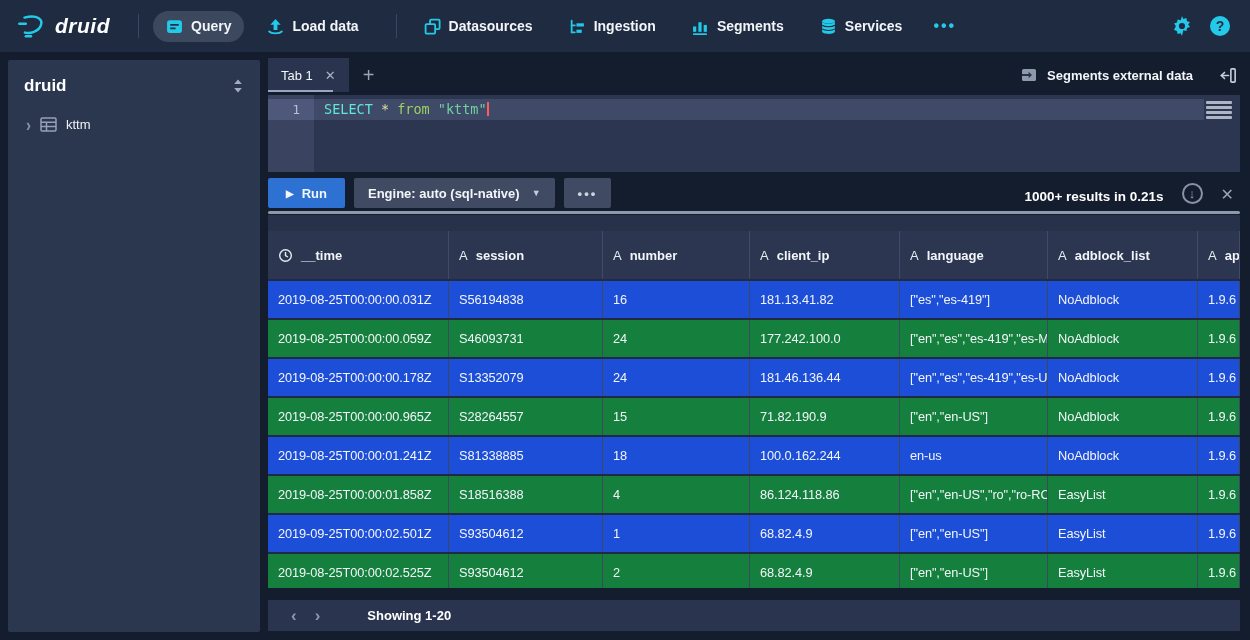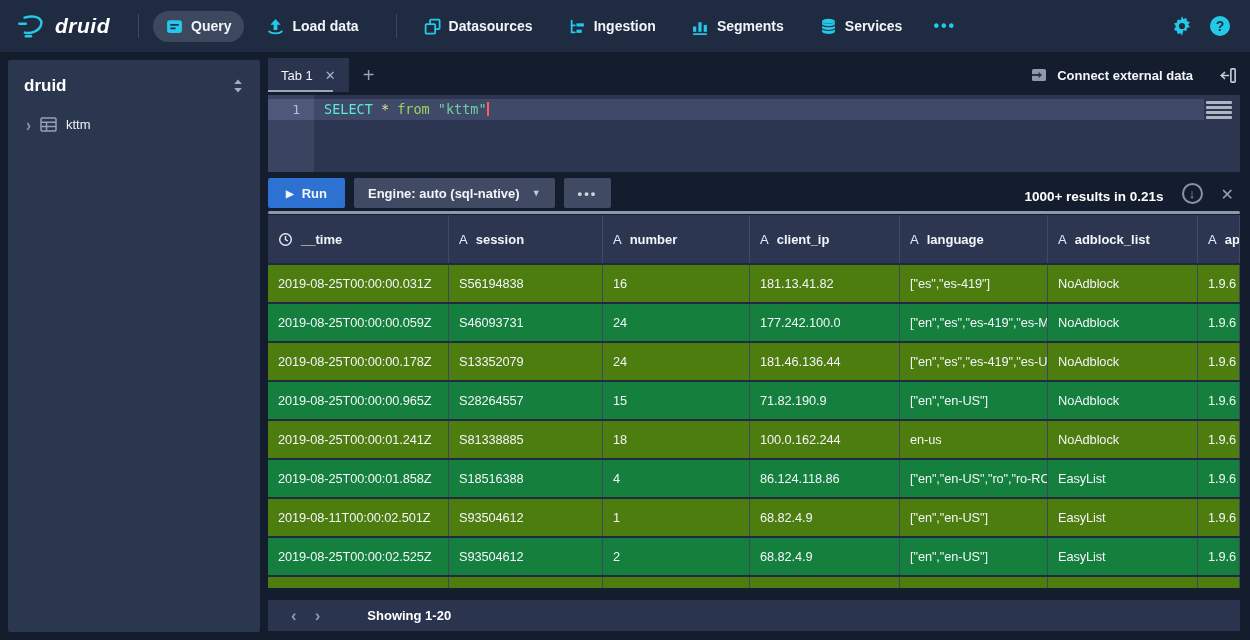--- a/index.html
+++ b/index.html
@@ -64,26 +64,26 @@
   .dots { letter-spacing:2px; font-weight:700; color:#cdd4e0; }
   .run-right { margin-left:auto; display:flex; align-items:flex-end; }
   .results-text { font-size:13.5px; font-weight:700; color:#fff; }
   .dl-circle { width:21px; height:21px; border-radius:50%; border:2px solid #8a93a5; color:#9aa3b5;
     display:flex; align-items:center; justify-content:center; font-size:13px; font-weight:700; margin-left:18px; cursor:pointer; }
   .close-x { color:#9aa3b5; font-size:16px; margin-left:18px; margin-right:6px; cursor:pointer; }
   
   .scrollstrip { position:absolute; left:0; top:153px; width:100%; height:3px; background:#8e98ab; border-radius:2px; }
   
   .rtable { position:absolute; left:0; top:157px; width:100%; height:373px; overflow:hidden; background:#273149; }
-  .thead { display:flex; height:48px; background:#2c3650; }
+  .thead { display:flex; height:48px; background:#2c3650;margin-top:16px; }
   .th { display:flex; align-items:center; gap:8px; padding:0 10px; border-right:1px solid #3e4a66;
     font-weight:600; font-size:13px; white-space:nowrap; overflow:hidden; flex:none; cursor:pointer; }
   .a-icon { font-size:13px; font-weight:400; color:#e6ebf2; font-family:"Liberation Sans",sans-serif; }
   .tr { display:flex; height:39px; border-top:2px solid #202b43; }
-  .tr.odd { background:#4d7c0f; } .tr.even { background:#15803d; }
+  .tr.odd { background:#1d4ed8; } .tr.even { background:#15803d; }
   .td { line-height:37px; padding:0 10px; border-right:1px solid #3c4762; white-space:nowrap;
     overflow:hidden; flex:none; font-size:12.8px; letter-spacing:-.1px; cursor:pointer; }
   
   .pager { position:absolute; left:0; top:542px; width:100%; height:31px; background:#2a344e;
     display:flex; align-items:center; padding:0 14px; }
   .pg-btn { color:#8e99ad; font-size:17px; font-weight:700; padding:0 9px; cursor:pointer; }
   .pg-label { margin-left:38px; font-weight:700; font-size:13px; color:#fff; }
   svg { display:block; }
 </style>
 </head>
@@ -208,21 +208,21 @@
     <div class="tab-add">+</div>
     <div class="tab-right">
       <div class="connect-btn">
         <span>
           <svg width="18" height="18" viewBox="0 0 18 18">
               <rect x="2" y="3" width="14" height="12" rx="1.6" fill="#8f99ac"></rect>
               <path d="M2 9h8" stroke="#2a344e" stroke-width="2"></path>
               <path d="M8.6 5.8 12 9l-3.4 3.2z" fill="#2a344e"></path>
             </svg>
         </span>
-        <span>Connect external data</span>
+        <span>Segments external data</span>
       </div>
       <div class="collapse-btn">
         <svg width="19" height="19" viewBox="0 0 20 20" fill="none" stroke="#c6cdd9" stroke-width="1.7" stroke-linecap="round">
             <rect x="12.5" y="3" width="4.5" height="14" rx="1"></rect>
             <path d="M10 10H2.5"></path>
             <path d="M5.8 6.8 2.5 10l3.3 3.2"></path>
           </svg>
       </div>
     </div>
   </div>
@@ -348,21 +348,21 @@
         <div class="tr even">
           <div class="td" style="width: 181px;">2019-08-25T00:00:01.858Z</div>
           <div class="td" style="width: 154px;">S18516388</div>
           <div class="td" style="width: 147px;">4</div>
           <div class="td" style="width: 150px;">86.124.118.86</div>
           <div class="td" style="width: 148px;">["en","en-US","ro","ro-RO"]</div>
           <div class="td" style="width: 150px;">EasyList</div>
           <div class="td" style="width: 42px;">1.9.6</div>
         </div>
         <div class="tr odd">
-          <div class="td" style="width: 181px;">2019-08-11T00:00:02.501Z</div>
+          <div class="td" style="width: 181px;">2019-09-25T00:00:02.501Z</div>
           <div class="td" style="width: 154px;">S93504612</div>
           <div class="td" style="width: 147px;">1</div>
           <div class="td" style="width: 150px;">68.82.4.9</div>
           <div class="td" style="width: 148px;">["en","en-US"]</div>
           <div class="td" style="width: 150px;">EasyList</div>
           <div class="td" style="width: 42px;">1.9.6</div>
         </div>
         <div class="tr even">
           <div class="td" style="width: 181px;">2019-08-25T00:00:02.525Z</div>
           <div class="td" style="width: 154px;">S93504612</div>

